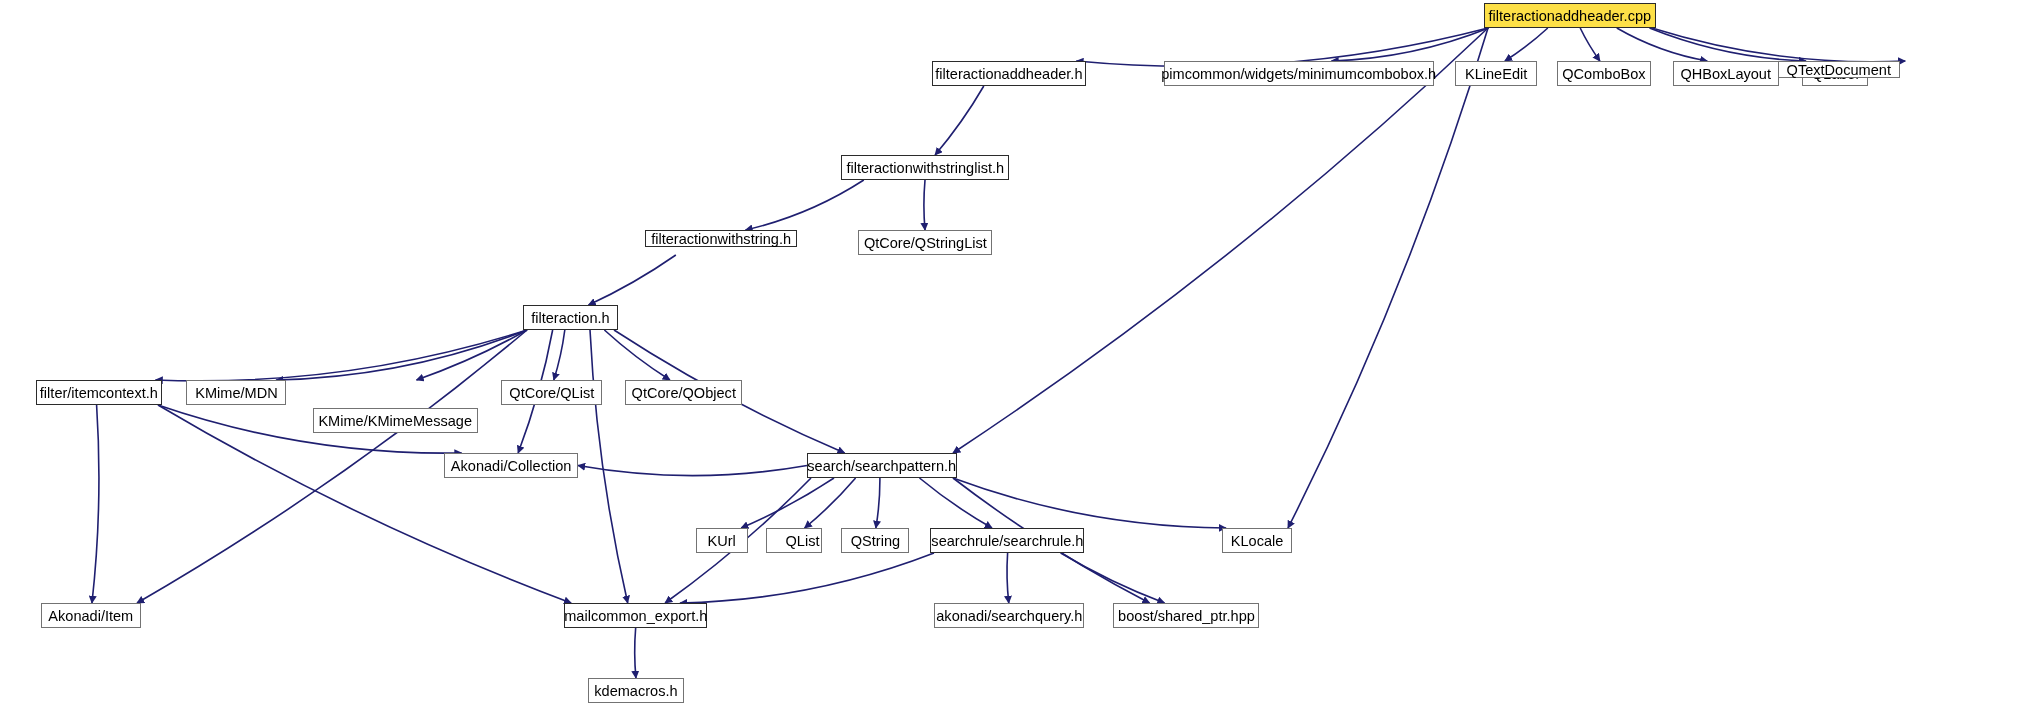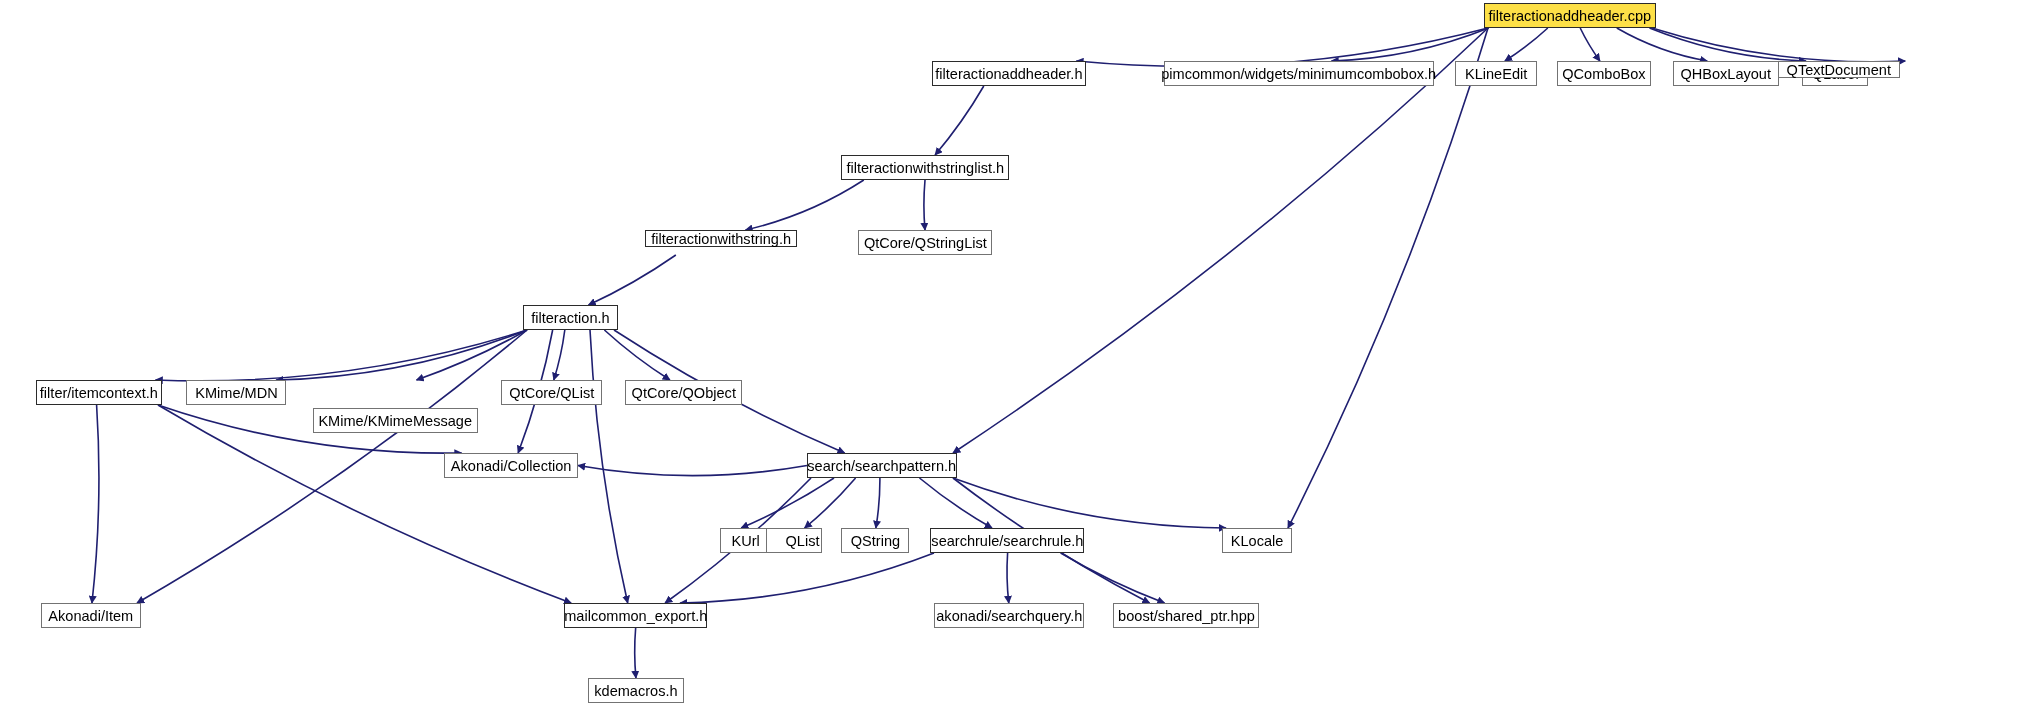--- a/index.html
+++ b/index.html
@@ -149,21 +149,21 @@
       </div>
       <div class="node weak" style="left: 625px; top: 380px; width: 117px; height: 25px;">
         <span>QtCore/QObject</span>
       </div>
       <div class="node weak" style="left: 444px; top: 453px; width: 134px; height: 25px;">
         <span>Akonadi/Collection</span>
       </div>
       <div class="node strong" style="left: 807px; top: 453px; width: 150px; height: 25px;">
         <span>search/searchpattern.h</span>
       </div>
-      <div class="node weak" style="left: 696px; top: 528px; width: 52px; height: 25px; margin-left: 24px;">
+      <div class="node weak" style="left: 696px; top: 528px; width: 52px; height: 25px;">
         <span>KUrl</span>
       </div>
       <div class="node weak" style="left: 766px; top: 528px; width: 56px; height: 25px; padding-left: 17px;">
         <span>QList</span>
       </div>
       <div class="node weak" style="left: 841px; top: 528px; width: 68px; height: 25px;">
         <span>QString</span>
       </div>
       <div class="node strong" style="left: 930px; top: 528px; width: 154px; height: 25px;">
         <span>searchrule/searchrule.h</span>

